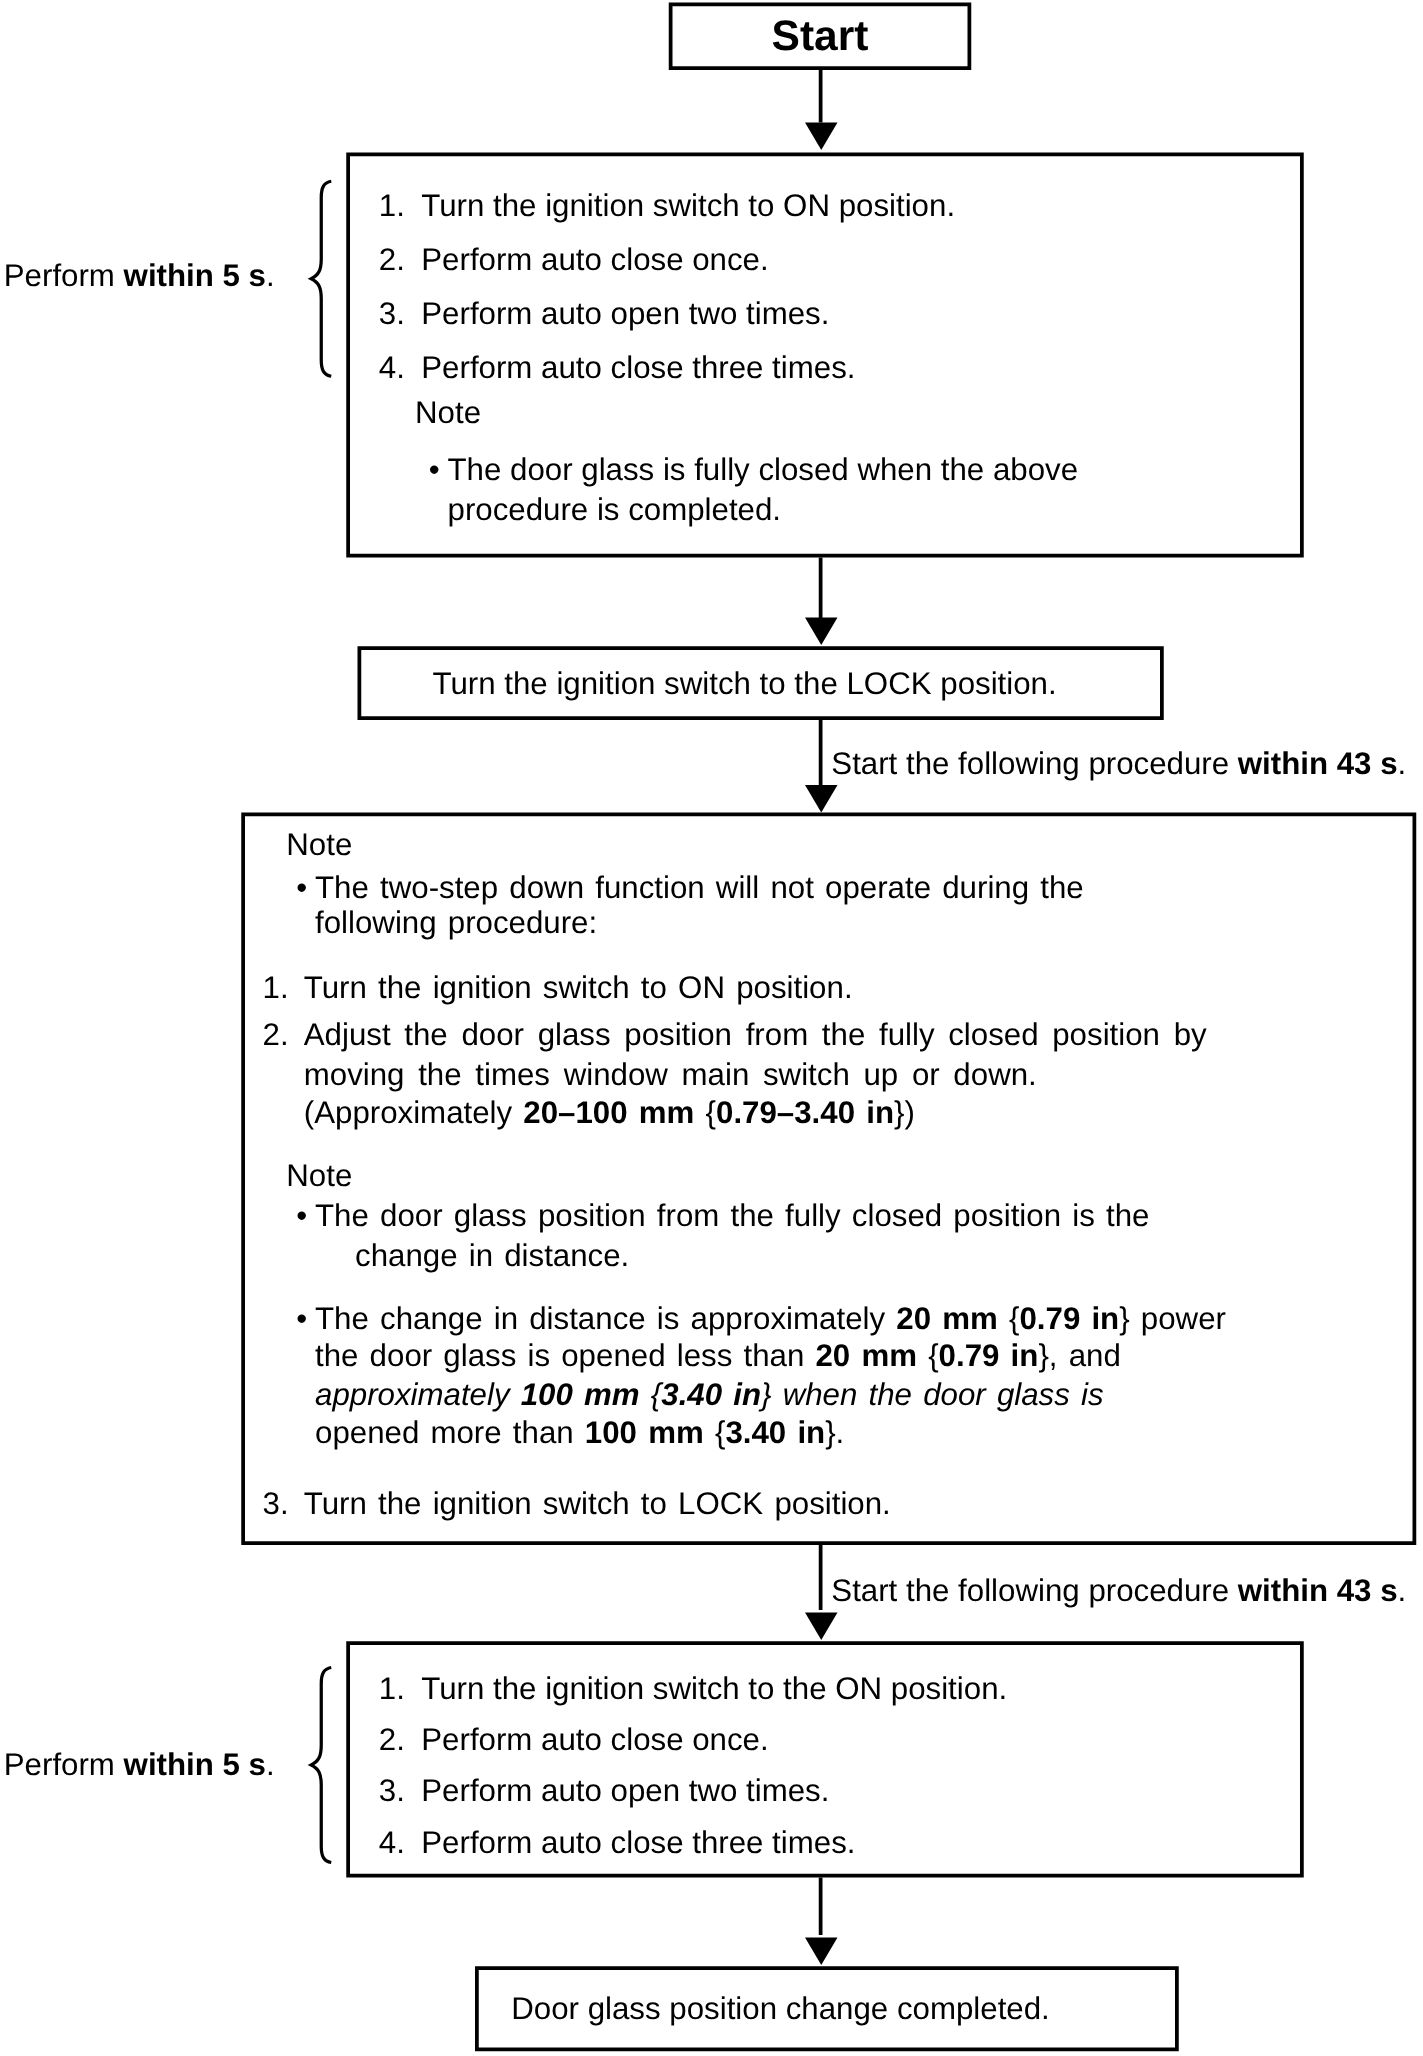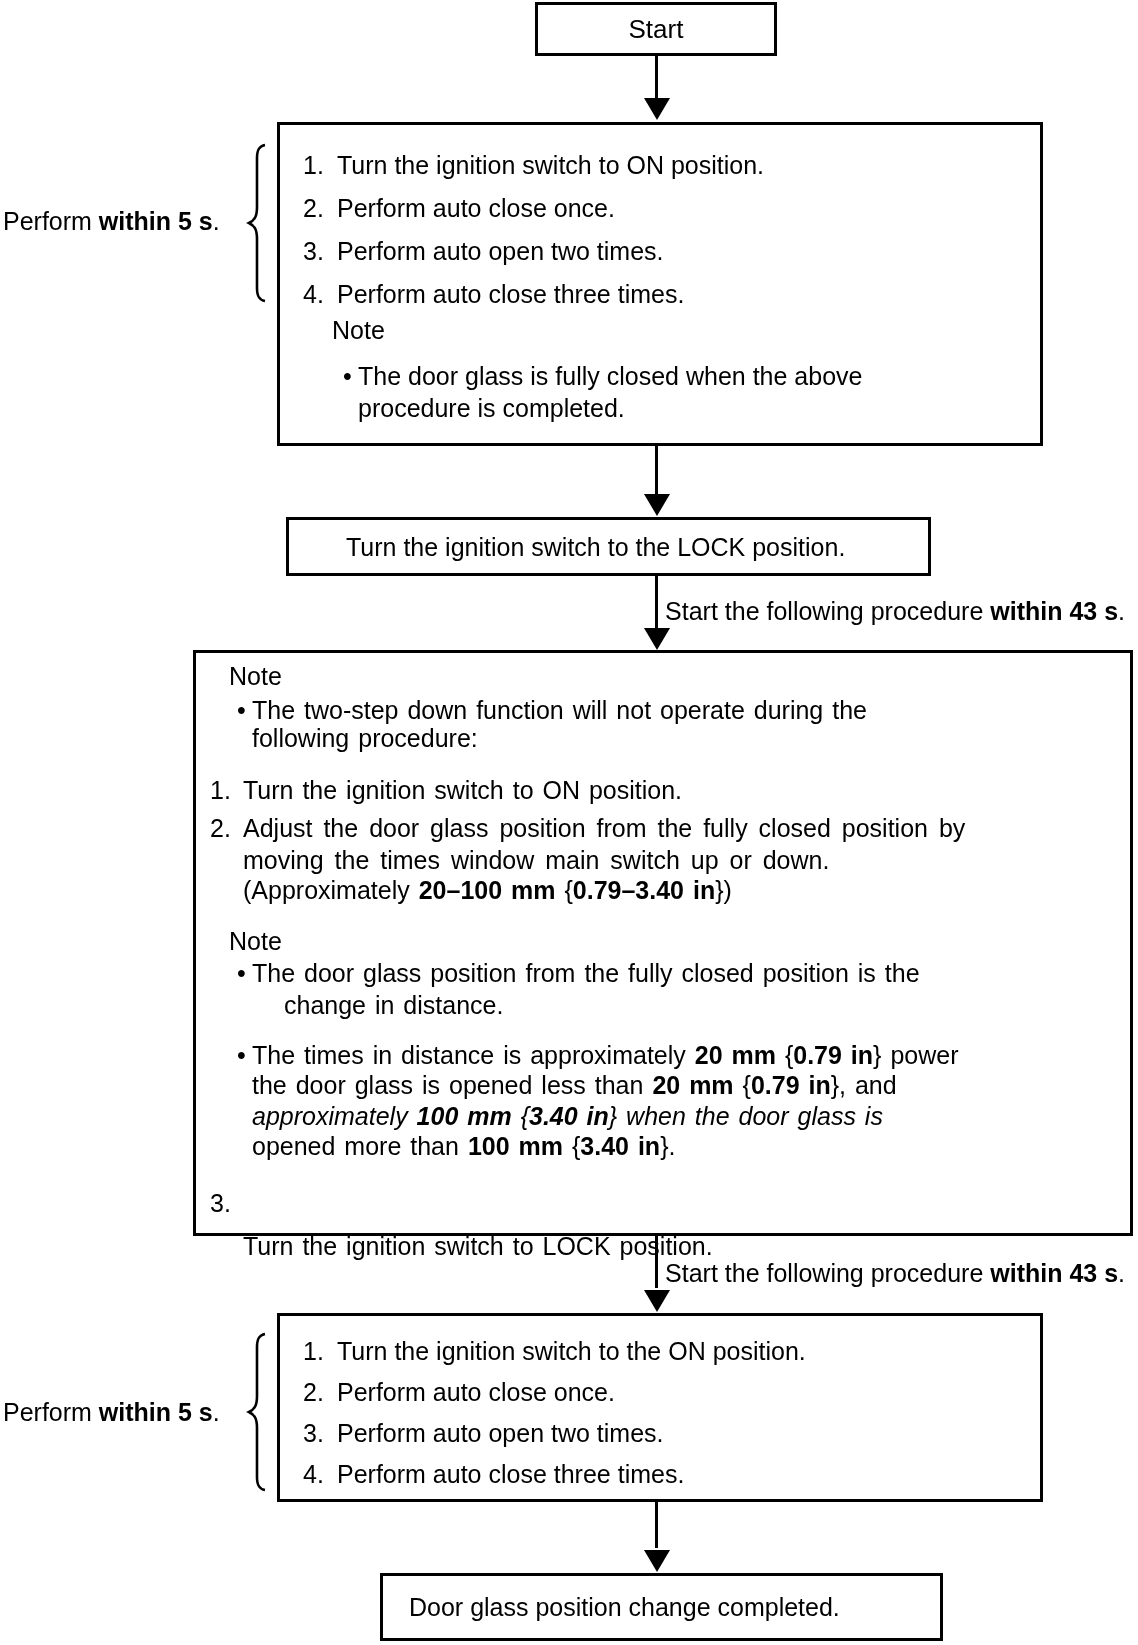--- a/index.html
+++ b/index.html
@@ -8,21 +8,21 @@
   .box{position:absolute;border:3px solid #000;background:#fff;box-sizing:border-box;}
   .t{position:absolute;font-size:25px;line-height:28px;white-space:nowrap;color:#000;}
   .b{font-weight:bold;}
   .vline{position:absolute;width:3px;background:#000;}
   .ah{position:absolute;width:0;height:0;border-left:13px solid transparent;
       border-right:13px solid transparent;border-top:22px solid #000;}
   .flex-c{display:flex;align-items:center;}
   .wide{word-spacing:4px;}
   .wide2{word-spacing:2px;}
   .num{position:absolute;}
-  .start-label{font-size:26px;line-height:28px;}
+  .start-label{font-size:34px;line-height:28px;font-weight:bold;}
   .brace{position:absolute;width:22px;height:160px;}
 </style>
 </head>
 <body>
 
 <div class="canvas">
 
   <div class="box flex-c" style="left:535px;top:2px;width:242px;height:54px;justify-content:center;">
     <span class="start-label">Start</span>
   </div>
@@ -104,29 +104,29 @@
 
     <div class="t" style="top:274px;left:33px;">Note</div>
     <div class="t" style="top:306px;left:0;">
       <span class="num" style="left:41px;">•</span>
       <span class="num" style="left:56px;">The door glass position from the fully closed position is the</span>
     </div>
     <div class="t" style="top:338px;left:56px;margin-left:32px;">change in distance.</div>
 
     <div class="t" style="top:388px;left:0;">
       <span class="num" style="left:41px;">•</span>
-      <span class="num" style="left:56px;"><span>The times in distance is approximately </span><span style="font-weight: bold;">20 mm</span><span> {</span><span style="font-weight: bold;">0.79 in</span><span>} power</span></span>
+      <span class="num" style="left:56px;"><span>The change in distance is approximately </span><span style="font-weight: bold;">20 mm</span><span> {</span><span style="font-weight: bold;">0.79 in</span><span>} power</span></span>
     </div>
     <div class="t" style="top:418px;left:56px;"><span>the door glass is opened less than </span><span style="font-weight: bold;">20 mm</span><span> {</span><span style="font-weight: bold;">0.79 in</span><span>}, and</span></div>
     <div class="t" style="top:449px;left:56px;font-style:italic;"><span>approximately </span><span style="font-weight: bold;">100 mm</span><span> {</span><span style="font-weight: bold;">3.40 in</span><span>} when the door glass is</span></div>
     <div class="t" style="top:479px;left:56px;"><span>opened more than </span><span style="font-weight: bold;">100 mm</span><span> {</span><span style="font-weight: bold;">3.40 in</span><span>}.</span></div>
 
     <div class="t" style="top:536px;left:0;">
       <span class="num" style="left:14px;">3.</span>
-      <span class="num" style="left:47px;margin-top:43px;">Turn the ignition switch to LOCK position.</span>
+      <span class="num" style="left:47px;">Turn the ignition switch to LOCK position.</span>
     </div>
   </div>
 
   <div>
     <div class="vline" style="left:655px;top:1236px;height:52px;"></div>
     <div class="ah" style="left:644px;top:1290px;"></div>
   </div>
   <div class="t" style="right:13px;top:1259px;">
     <span>Start the following procedure </span><span class="b">within 43 s</span><span>.</span>
   </div>

